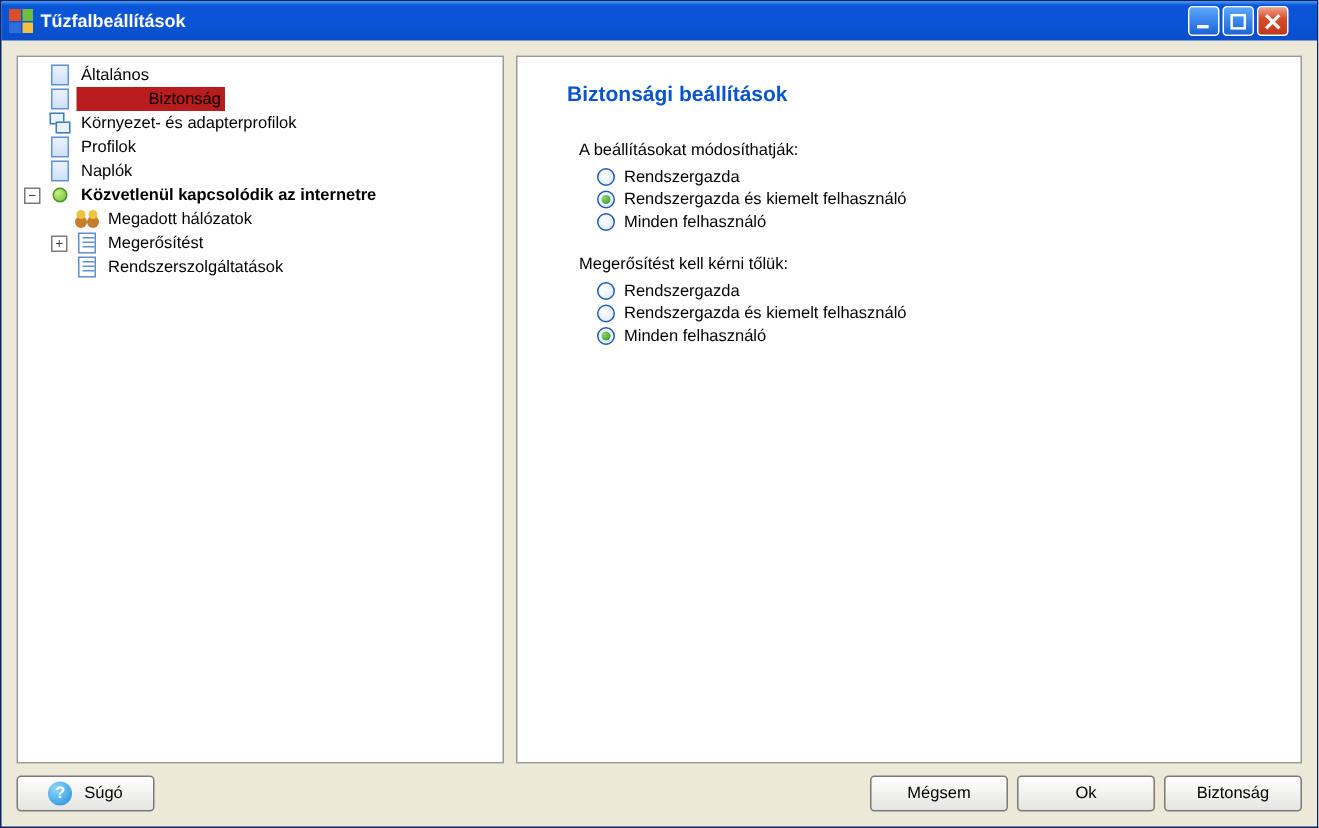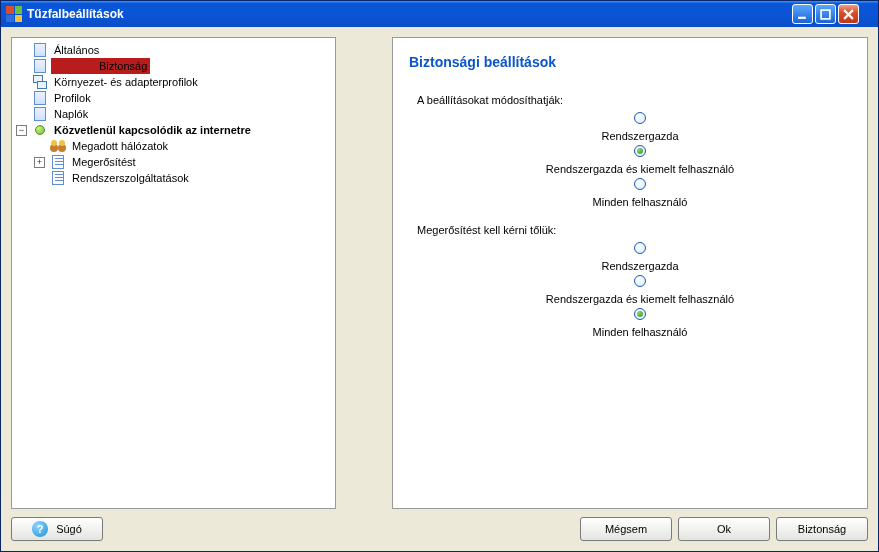--- a/index.html
+++ b/index.html
@@ -77,22 +77,21 @@
     border: 1px solid #999;
     border-radius: 0;
     overflow: hidden;
   }
   .tree-panel {
     width: 325px;
     padding: 4px 2px;
   }
   .main-panel {
     flex: 1;
-    padding: 14px 16px;
-    margin-left: 48px;
+    padding: 14px 33px;
   }
   
   .tree { list-style: none; margin: 0; padding: 0; }
   .tree ul { list-style: none; margin: 0; padding: 0 0 0 18px; }
   .tree li {
     display: block;
     line-height: 16px;
     white-space: nowrap;
   }
   .tree-row {
@@ -188,21 +187,20 @@
     margin: 2px 0 24px 0;
   }
   .group-label {
     margin: 8px 0 6px 8px;
   }
   .radio-row {
     display: flex;
     align-items: center;
     gap: 6px;
     margin: 3px 0 3px 20px;
-    flex-direction: column;
   }
   .radio {
     width: 12px; height: 12px;
     border: 1px solid #1c5ab8;
     border-radius: 50%;
     background: radial-gradient(circle at 35% 35%, #fff, #d9e8ff);
     display: flex;
     align-items: center;
     justify-content: center;
     flex-shrink: 0;

